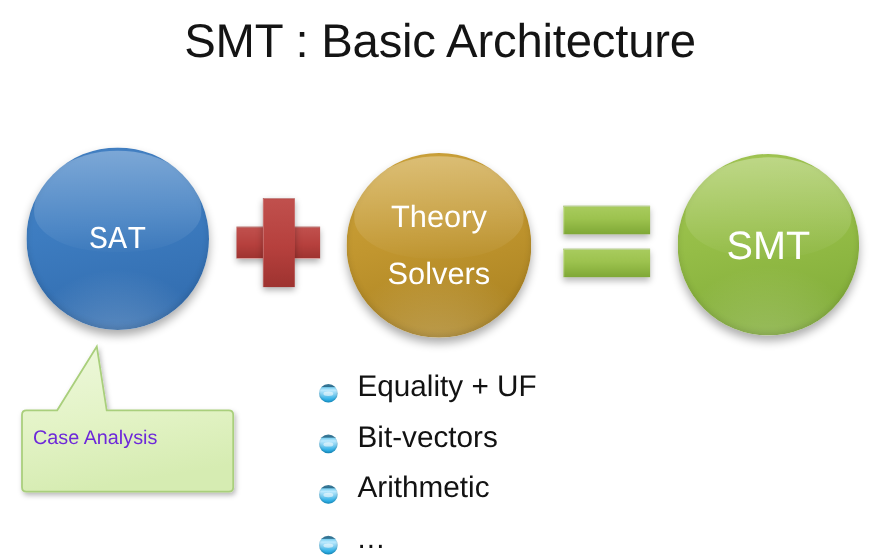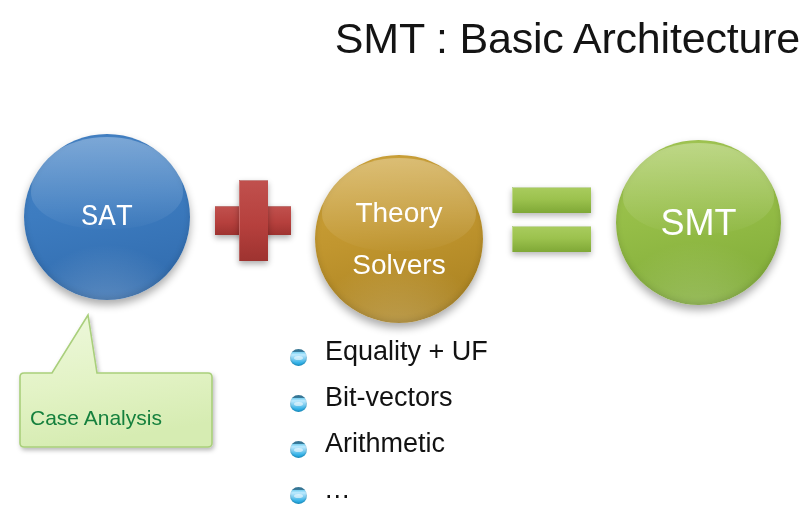--- a/index.html
+++ b/index.html
@@ -18,21 +18,21 @@
     background: #ffffff;
     overflow: hidden;
   }
 
   
   #title {
     position: absolute;
     left: 0;
     top: 12px;
     width: 800px;
-    text-align: right;
+    text-align: center;
     font-size: 43px;
     line-height: 52px;
     color: #141414;
     letter-spacing: -0.2px;
     white-space: nowrap;
     font-family: "Liberation Sans", sans-serif;
   }
 
   
   .circle {
@@ -72,21 +72,21 @@
     height: 166px;
     background:
       radial-gradient(circle at 50% 122%, rgba(255,255,255,0.30) 0%, rgba(255,255,255,0.0) 42%),
       linear-gradient(168deg, #4583c6 0%, #3d7cc0 42%, #2f69ab 100%);
     box-shadow: 0 5px 9px rgba(0,0,0,0.33), inset 0 -2px 6px rgba(0,0,0,0.13);
     font-size: 29px;
     font-family: Liberation Mono, monospace;
   }
   #circle-theory {
     left: 315px;
-    top: 155px;
+    top: 139px;
     width: 168px;
     height: 168px;
     background:
       radial-gradient(circle at 50% 120%, rgba(255,255,255,0.28) 0%, rgba(255,255,255,0.0) 45%),
       linear-gradient(165deg, #cfa53c 0%, #c1962f 45%, #a57e1e 100%);
     box-shadow: 0 5px 9px rgba(0,0,0,0.33), inset 0 -2px 6px rgba(0,0,0,0.13);
     font-size: 28px;
     line-height: 52px;
     justify-content: flex-end;
   }
@@ -157,23 +157,23 @@
     position: absolute;
     left: 0;
     top: 305px;
     width: 240px;
     height: 155px;
   }
   #callout svg { display: block; }
   #callout-label {
     position: absolute;
     left: 30px;
-    top: 101px;
-    font-size: 21px;
-    color: #15803d;
+    top: 83px;
+    font-size: 18px;
+    color: #6d28d9;
     white-space: nowrap;
   }
 
   
   #bullet-list {
     position: absolute;
     left: 290px;
     top: 320px;
     width: 330px;
   }

